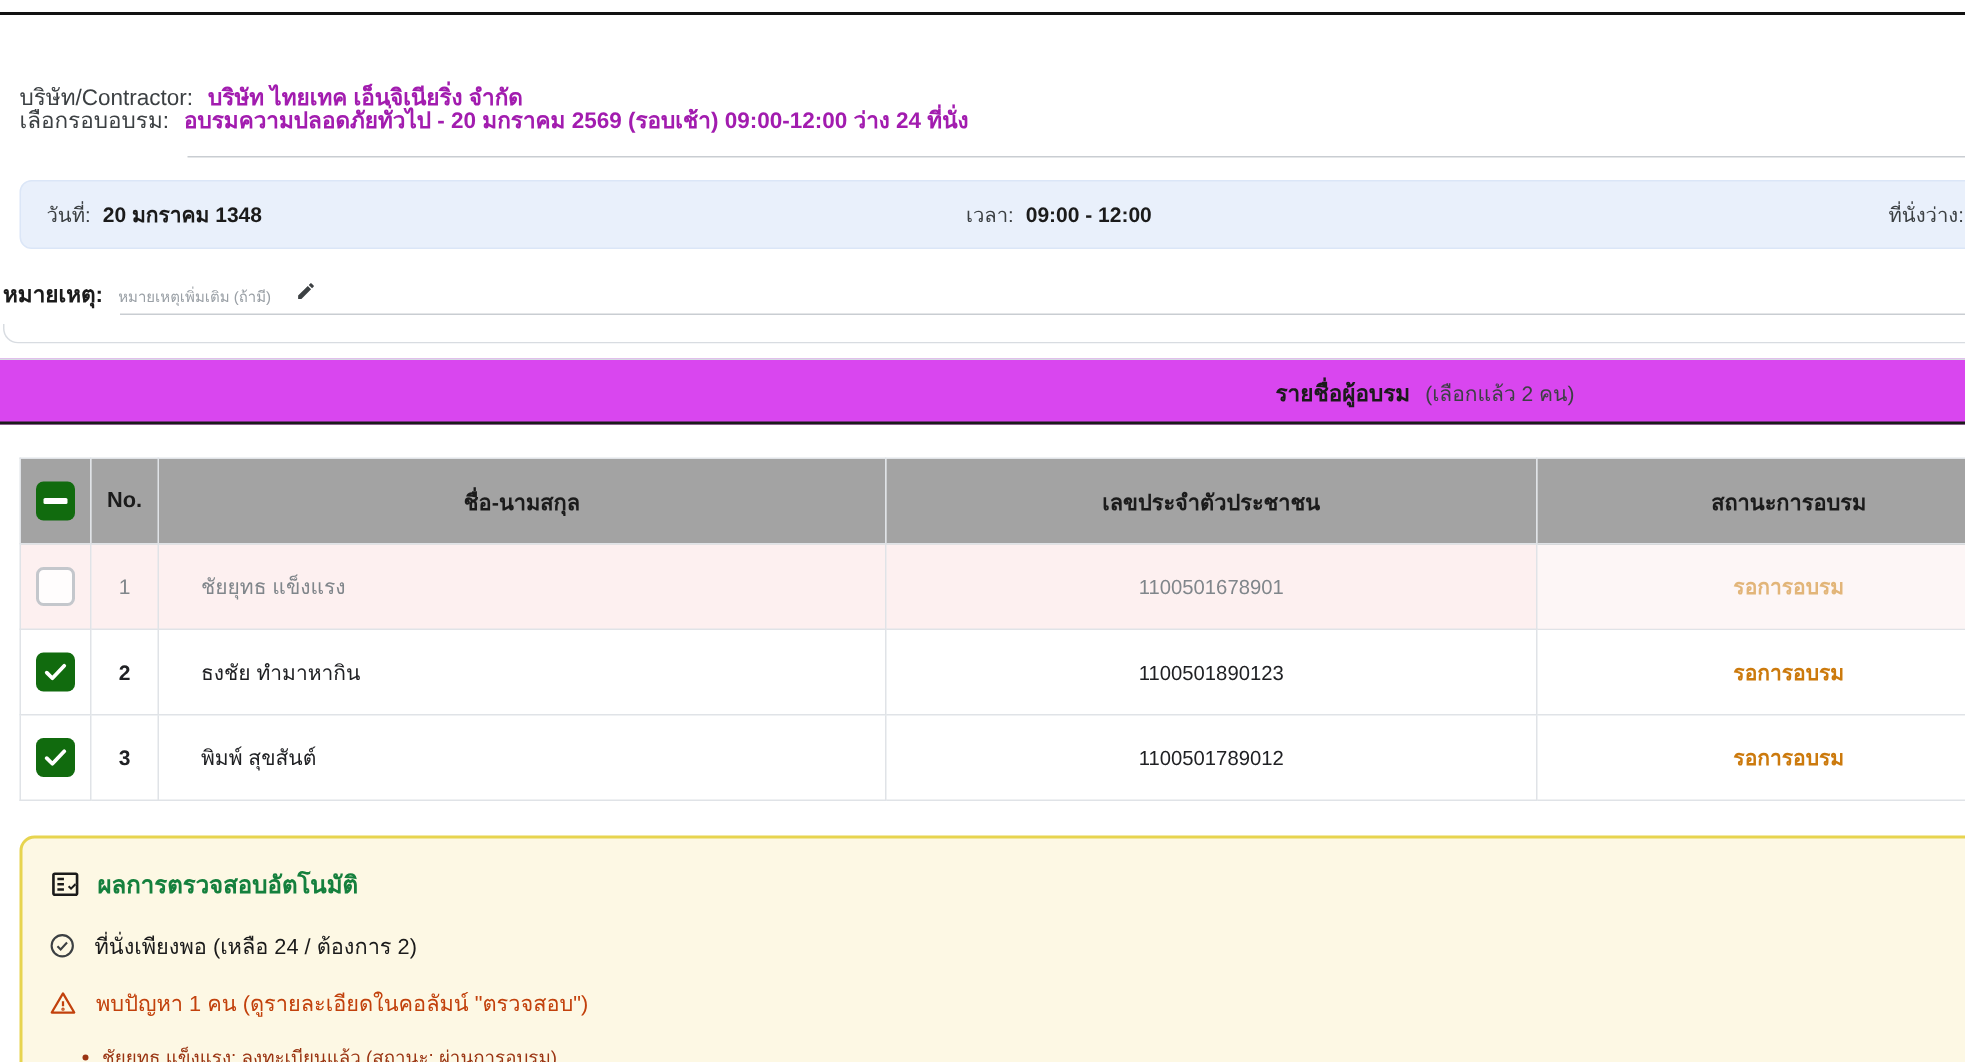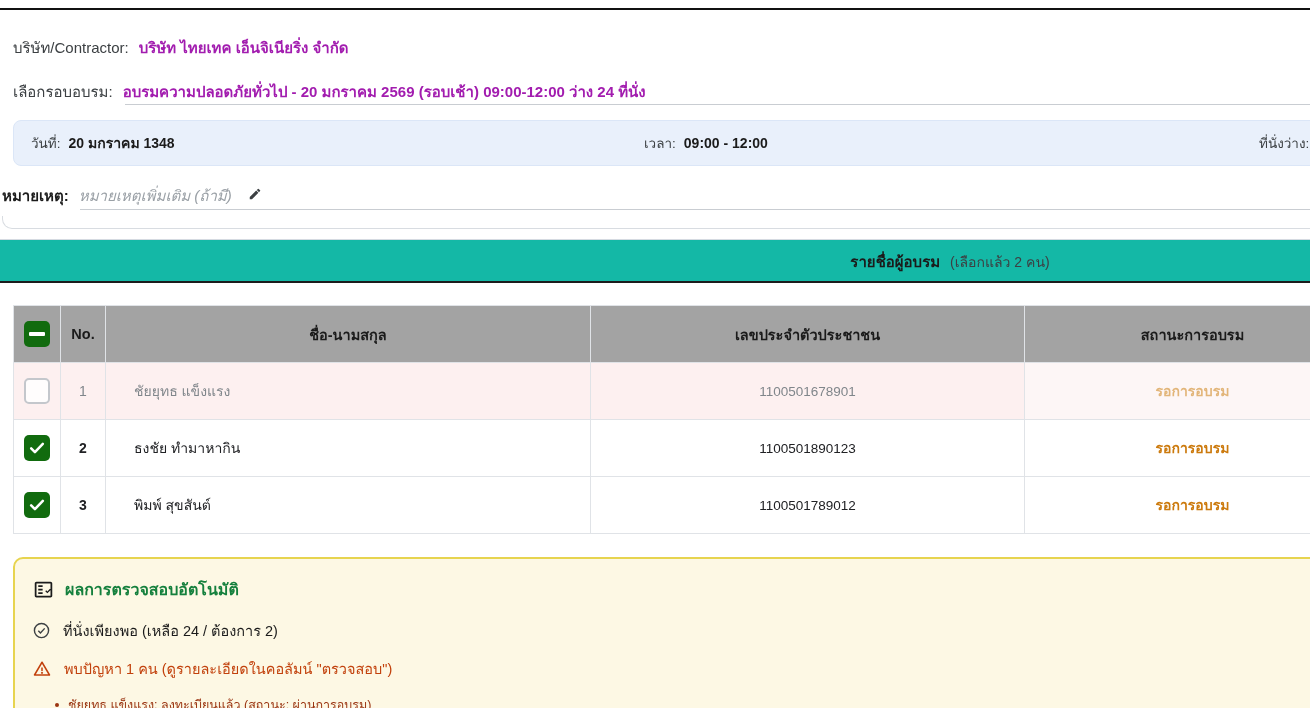--- a/index.html
+++ b/index.html
@@ -6,41 +6,41 @@
   html,body { width:1310px; height:708px; overflow:hidden; background:#fff;
     font-family:"Liberation Sans","DejaVu Sans",sans-serif; color:#202124; }
   .abs { position:absolute; }
   #stage { position:relative; width:1310px; height:708px; background:#fff; }
 
   .top-rule { top:8px; left:0; width:1310px; height:0; border-top:2px solid #111; }
 
   .label { color:#3c4043; font-size:15px; }
   .value-bold { color:#a21caf; font-weight:bold; font-size:15px; }
 
-  .contractor-row { top:36px; left:13px; display:flex; gap:10px; align-items:baseline; }
-  .session-row { top:80px; left:13px; display:flex; gap:10px; align-items:baseline; }
+  .contractor-row { top:53px; left:13px; display:flex; gap:10px; align-items:baseline; }
+  .session-row { top:68px; left:13px; display:flex; gap:10px; align-items:baseline; }
   .session-underline { top:104px; left:125px; width:1185px; height:0; border-top:1px solid #c9cdd2; }
 
   .session-bar { top:120px; left:13px; width:1327px; height:46px; background:#e9f0fb;
     border:1px solid #dbe6f7; border-radius:8px; }
   .sb-item { position:absolute; top:0; height:44px; display:flex; gap:8px; align-items:center; }
   .sb-label { color:#3c4043; font-size:13.5px; }
   .sb-value { color:#1b1b1b; font-weight:bold; font-size:14px; }
   .sb-date { left:17px; } .sb-time { left:630px; } .sb-seats { left:1245px; }
 
   .notes-row { top:184px; left:2px; display:flex; gap:10px; align-items:baseline; }
   .notes-label { color:#1b1b1b; font-weight:bold; font-size:15px; }
-  .notes-placeholder { color:#9aa0a6; font-style:italic; font-size:15px; }
+  .notes-placeholder { color:#9aa0a6; font-size:10px; }
   .pencil { width:14px; height:14px; margin-left:6px; display:inline-block; vertical-align:-2px; }
   .notes-underline { top:209px; left:80px; width:1230px; height:0; border-top:1px solid #c9cdd2; }
 
   .card-bottom { top:216px; left:2px; width:1320px; height:13px;
     border:1px solid #d8dce1; border-top:none; border-radius:0 0 10px 10px; background:transparent; }
 
-  .list-header-bar { top:239px; left:0; width:1310px; height:44px; background:#14b8a6;
+  .list-header-bar { top:239px; left:0; width:1310px; height:44px; background:#d946ef;
     border-top:1px solid #d5dae1; border-bottom:2px solid #1c1c1c; overflow:hidden; }
   .lhb-inner { width:1900px; height:44px; display:flex; align-items:center; justify-content:center; gap:10px; }
   .lhb-title { font-weight:bold; font-size:15px; color:#1b1b1b; }
   .lhb-note { font-size:14px; color:#3c4043; }
 
   .table-wrap { top:305px; left:13px; width:1347px; }
   table { border-collapse:collapse; table-layout:fixed; width:1347px; }
   th, td { border:1px solid #e0e3e7; text-align:center; vertical-align:middle; }
   th { background:#a3a3a3; font-weight:bold; font-size:14.5px; height:57px; color:#1b1b1b; }
   td { height:57px; font-size:14px; background:#fff; }

